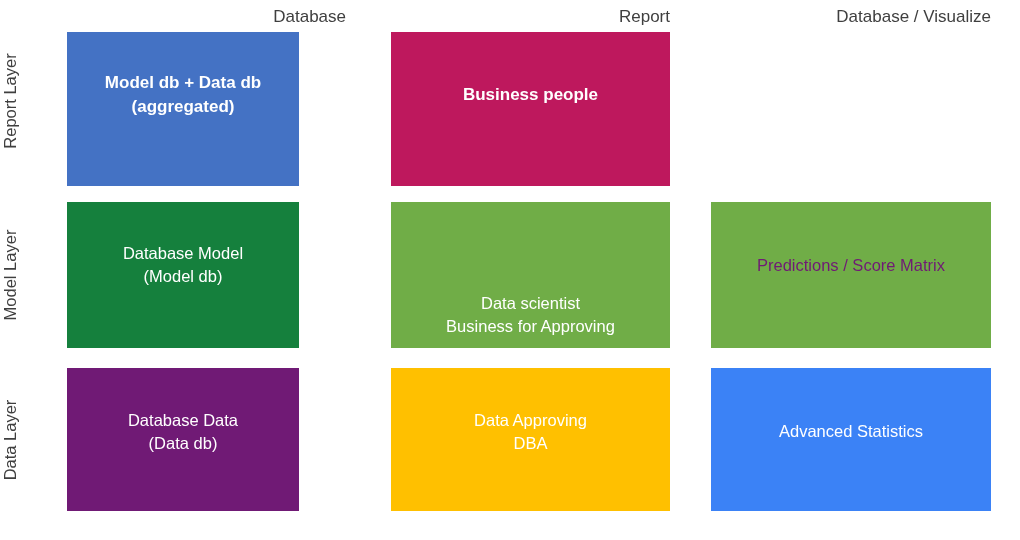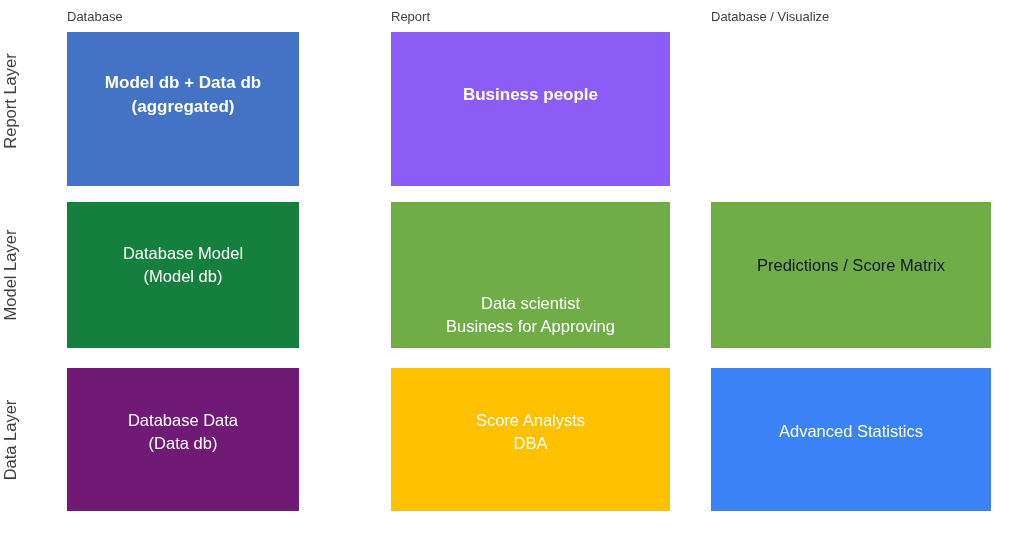--- a/index.html
+++ b/index.html
@@ -19,22 +19,22 @@
     background: #ffffff;
     overflow: hidden;
   }
 
   
   .col-header {
     position: absolute;
     top: 5px;
     height: 24px;
     line-height: 24px;
-    text-align: left;
-    font-size: 13px;
+    text-align: right;
+    font-size: 17px;
     color: #3f3f3f;
     white-space: nowrap;
     font-weight: 400;
   }
   .col-header.c0 { left: 67px;  width: 279px; }
   .col-header.c1 { left: 391px; width: 279px; }
   .col-header.c2 { left: 711px; width: 280px; }
 
   
   .row-label {
@@ -112,41 +112,41 @@
   <div class="col-header c2" style="color: rgb(63, 63, 63);">Database / Visualize</div>
 
   <div class="row-label r0" style="color: rgb(63, 63, 63);">Report Layer</div>
   <div class="row-label r1" style="color: rgb(63, 63, 63);">Model Layer</div>
   <div class="row-label r2" style="color: rgb(63, 63, 63);">Data Layer</div>
 
   <div class="cell row0 col0" style="background-color: rgb(68, 114, 196); color: rgb(255, 255, 255);">
     <span class="cell-text">Model  db + Data db
 (aggregated)</span>
   </div>
-  <div class="cell row0 col1" style="background-color: #8b5cf6; color: rgb(255, 255, 255);">
+  <div class="cell row0 col1" style="background-color: #be185d; color: rgb(255, 255, 255);">
     <span class="cell-text">Business people</span>
   </div>
 
   <div class="cell row1 col0" style="background-color: #15803d; color: rgb(255, 255, 255);">
     <span class="cell-text">Database Model
 (Model db)</span>
   </div>
   <div class="cell row1 col1" style="background-color: rgb(112, 173, 71); color: rgb(255, 255, 255); align-items: flex-end;">
     <span class="cell-text">Data scientist
 Business for Approving</span>
   </div>
-  <div class="cell row1 col2" style="background-color: rgb(112, 173, 71); color: #0f172a;">
+  <div class="cell row1 col2" style="background-color: rgb(112, 173, 71); color: #701a75;">
     <span class="cell-text">Predictions / Score Matrix</span>
   </div>
 
   <div class="cell row2 col0" style="background-color: #701a75; color: rgb(255, 255, 255);">
     <span class="cell-text">Database Data
 (Data db)</span>
   </div>
   <div class="cell row2 col1" style="background-color: rgb(255, 192, 0); color: rgb(255, 255, 255);">
-    <span class="cell-text">Score Analysts
+    <span class="cell-text">Data Approving
 DBA</span>
   </div>
   <div class="cell row2 col2" style="background-color: #3b82f6; color: rgb(255, 255, 255);">
     <span class="cell-text">Advanced Statistics</span>
   </div>
 
 </div>
 
 </body></html>

